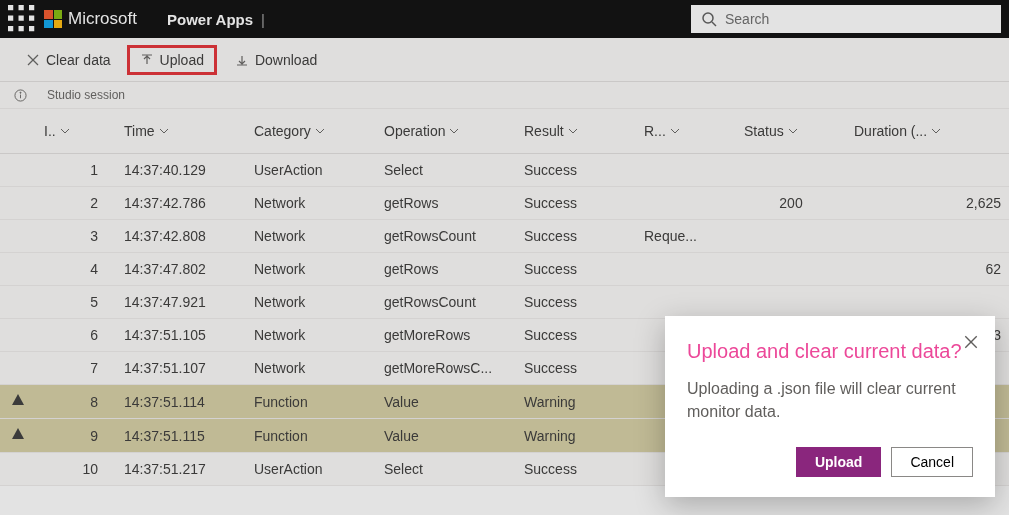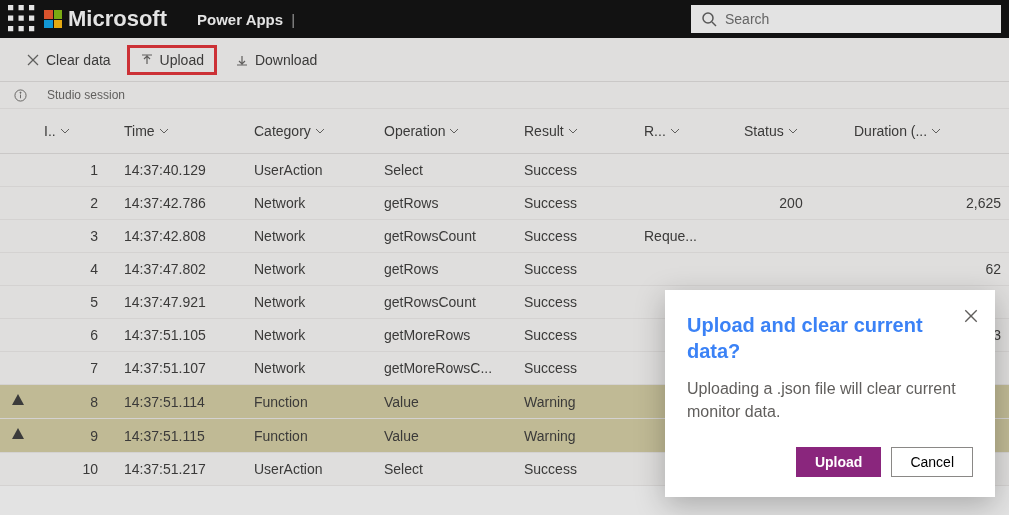--- a/index.html
+++ b/index.html
@@ -5,21 +5,21 @@
   * { box-sizing: border-box; margin: 0; padding: 0; }
   body { font-family: "Segoe UI", Arial, sans-serif; font-size: 14px; color: #323130; background: #fff; width: 1009px; height: 515px; overflow: hidden; position: relative; }
 
   
   .topbar { background: #000; color: #fff; display: flex; align-items: center; height: 38px; padding: 0 8px; }
   .waffle { width: 28px; height: 28px; display: flex; align-items: center; justify-content: center; }
   .waffle svg { fill: #fff; }
   .ms-logo { display: flex; align-items: center; gap: 6px; margin-left: 8px; }
   .ms-logo-grid { width: 18px; height: 18px; display: grid; grid-template-columns: 1fr 1fr; grid-template-rows: 1fr 1fr; gap: 1px; }
   .ms-logo-grid span:nth-child(1){background:#f25022;} .ms-logo-grid span:nth-child(2){background:#7fba00;} .ms-logo-grid span:nth-child(3){background:#00a4ef;} .ms-logo-grid span:nth-child(4){background:#ffb900;}
-  .ms-logo-text { font-size: 22px; font-weight: 700; }
+  .ms-logo-text { font-size: 17px; font-weight: 400; }
   .crumb { margin-left: 30px; font-size: 15px; display: flex; align-items: center; gap: 8px; font-weight: 600; }
   .crumb .divider { color: #999; font-weight: 400; }
   .crumb .part2 { font-weight: 400; }
   .searchbox { margin-left: auto; background: #fff; display: flex; align-items: center; height: 28px; width: 310px; padding: 1px 10px; color: #666; }
   .searchbox svg { width: 16px; height: 16px; stroke: #555; margin-right: 8px; }
 
   
   .cmdbar { height: 44px; border-bottom: 1px solid #e1dfdd; display: flex; align-items: center; padding: 0 16px; gap: 8px; background:#faf9f8; }
   .cmd { display: flex; align-items: center; gap: 6px; padding: 4px 10px; color: #323130; font-size: 14px; cursor: pointer; }
   .cmd svg { width: 14px; height: 14px; }
@@ -38,21 +38,21 @@
   td { padding: 8px 8px; border-bottom: 1px solid #edebe9; font-size: 14px; white-space: nowrap; overflow: hidden; text-overflow: ellipsis; background:#faf9f8; }
   tr.warning td { background: #d5cea0; }
   td.idcol { text-align: right; padding-right: 18px; }
   .warnicon { width: 14px; height: 14px; display:inline-block; }
 
   
   .dim { position:absolute; inset:0; background: rgba(100,100,100,0.18); pointer-events:none; }
 
   
   .dialog { position: absolute; right: 14px; bottom: 18px; width: 330px; background: #fff; box-shadow: 0 8px 28px rgba(0,0,0,0.25); padding: 22px 22px 20px 22px; }
-  .dialog h2 { font-size: 20px; font-weight: 700; color: #3b82f6; margin-bottom: 14px; line-height: 1.3; }
+  .dialog h2 { font-size: 20px; font-weight: 400; color: #ec4899; margin-bottom: 14px; line-height: 1.3; }
   .dialog p { font-size: 16px; color: #605e5c; margin-bottom: 24px; line-height: 1.4; }
   .dialog .close { position: absolute; top: 18px; right: 16px; width: 16px; height: 16px; cursor: pointer; }
   .dialog .btnrow { display: flex; justify-content: flex-end; gap: 10px; }
   .btn { padding: 6px 18px; font-size: 14px; cursor: pointer; border: 1px solid #8a8886; background: #fff; }
   .btn.primary { background: #8a267d; border-color: #8a267d; color: #fff; font-weight: 600; }
 
   col.c-warn { width: 36px; }
   col.c-id   { width: 80px; }
   col.c-time { width: 130px; }
   col.c-cat  { width: 130px; }

